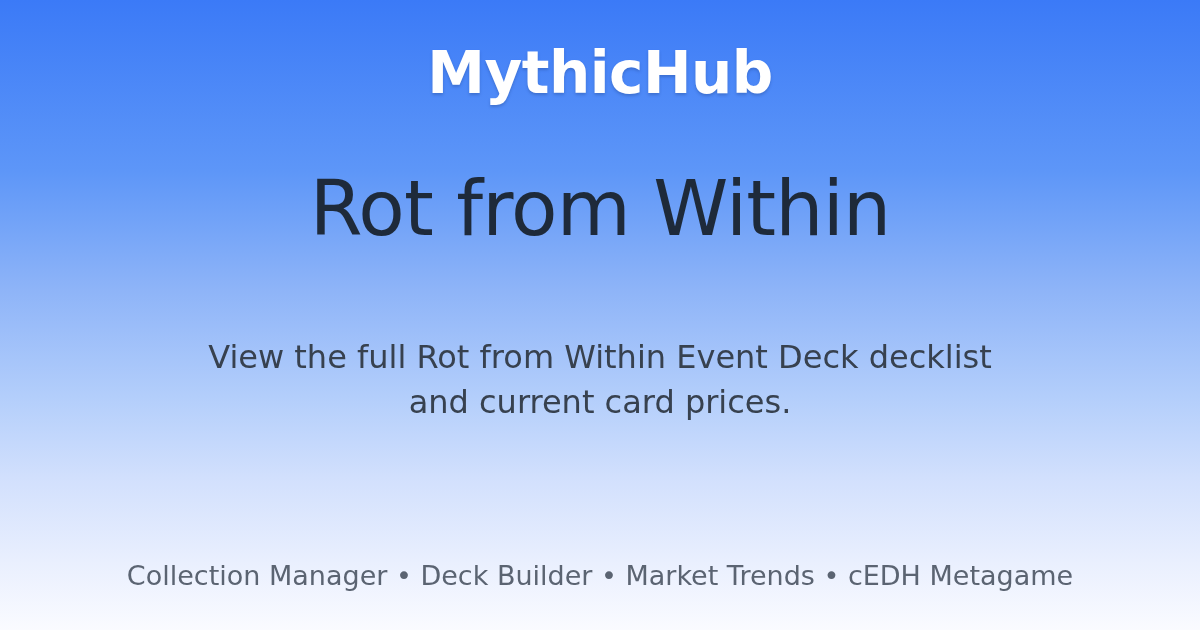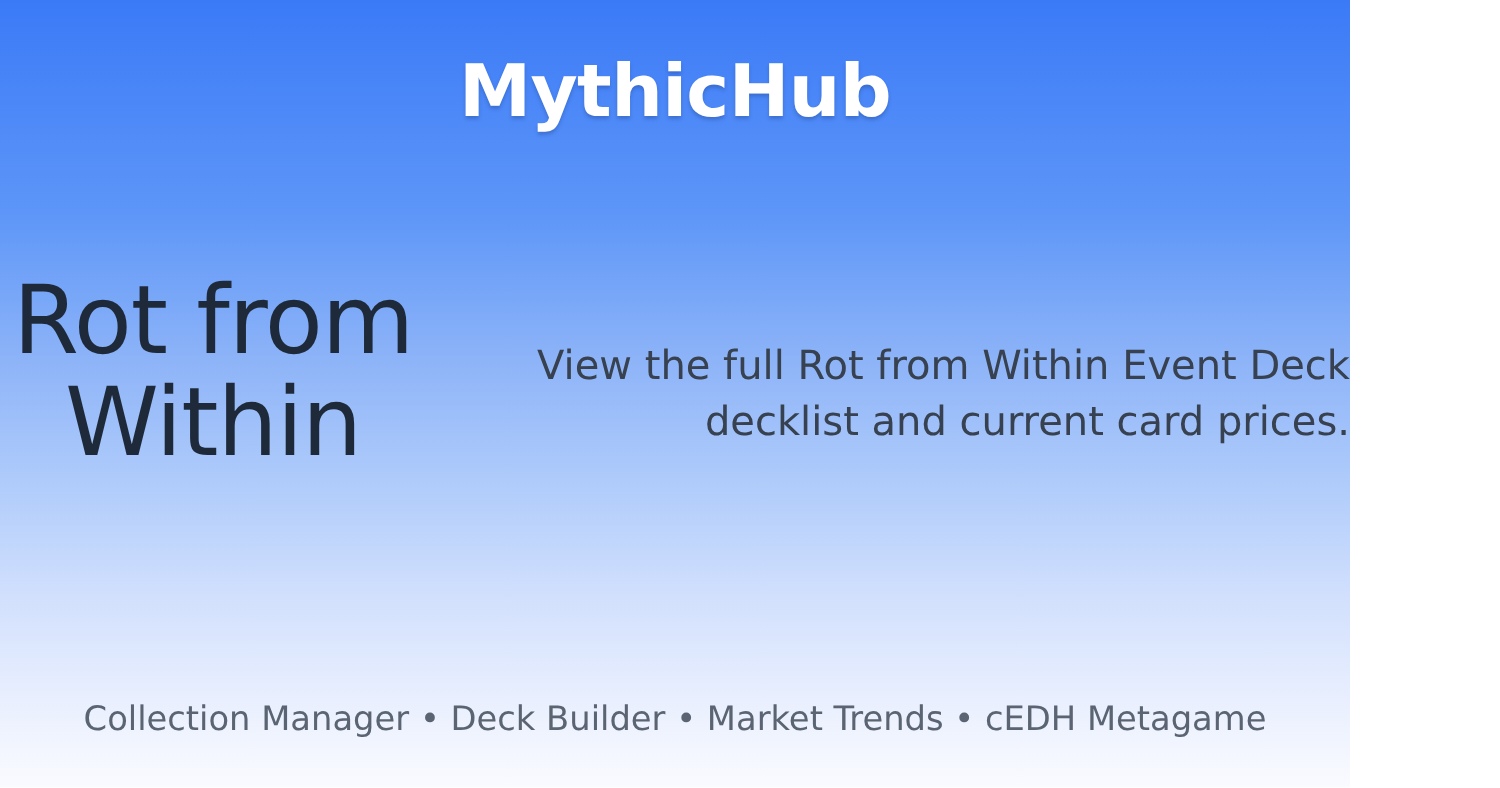--- a/index.html
+++ b/index.html
@@ -9,21 +9,21 @@
 
   body {
     width: 1200px;
     height: 630px;
     overflow: hidden;
     font-family: "DejaVu Sans", "Liberation Sans", sans-serif;
   }
 
   #og-card {
     position: relative;
-    width: 1080px;
+    width: 1200px;
     height: 630px;
     box-sizing: border-box;
     background: linear-gradient(
       180deg,
       #3b7af7 0%,
       #5d96f8 27%,
       #8eb4f8 46%,
       #b3cefb 63%,
       #d2e0fd 76%,
       #e9effe 89%,
@@ -49,21 +49,21 @@
     color: #ffffff;
     line-height: 1;
     text-shadow: 0 2px 3px rgba(20, 50, 110, 0.28);
     white-space: nowrap;
   }
 
   .center-block {
     width: 100%;
     flex: 1 1 auto;
     display: flex;
-    flex-direction: row;
+    flex-direction: column;
     align-items: center;
     justify-content: center;
     padding-bottom: 44px;
     box-sizing: border-box;
     gap: 48px;
   }
 
   .title {
     font-family: "DejaVu Sans", "Liberation Sans", sans-serif;
     font-size: 76px;
@@ -75,21 +75,21 @@
     max-width: 1060px;
     margin: 0;
   }
 
   .subtitle {
     font-family: "DejaVu Sans", "Liberation Sans", sans-serif;
     font-size: 32px;
     font-weight: 400;
     color: #37414f;
     line-height: 1.42;
-    text-align: right;
+    text-align: center;
     max-width: 820px;
     margin: 37px 0 0 0;
   }
 
   .footer-row {
     width: 100%;
     display: flex;
     justify-content: center;
     margin-bottom: 38px;
   }

